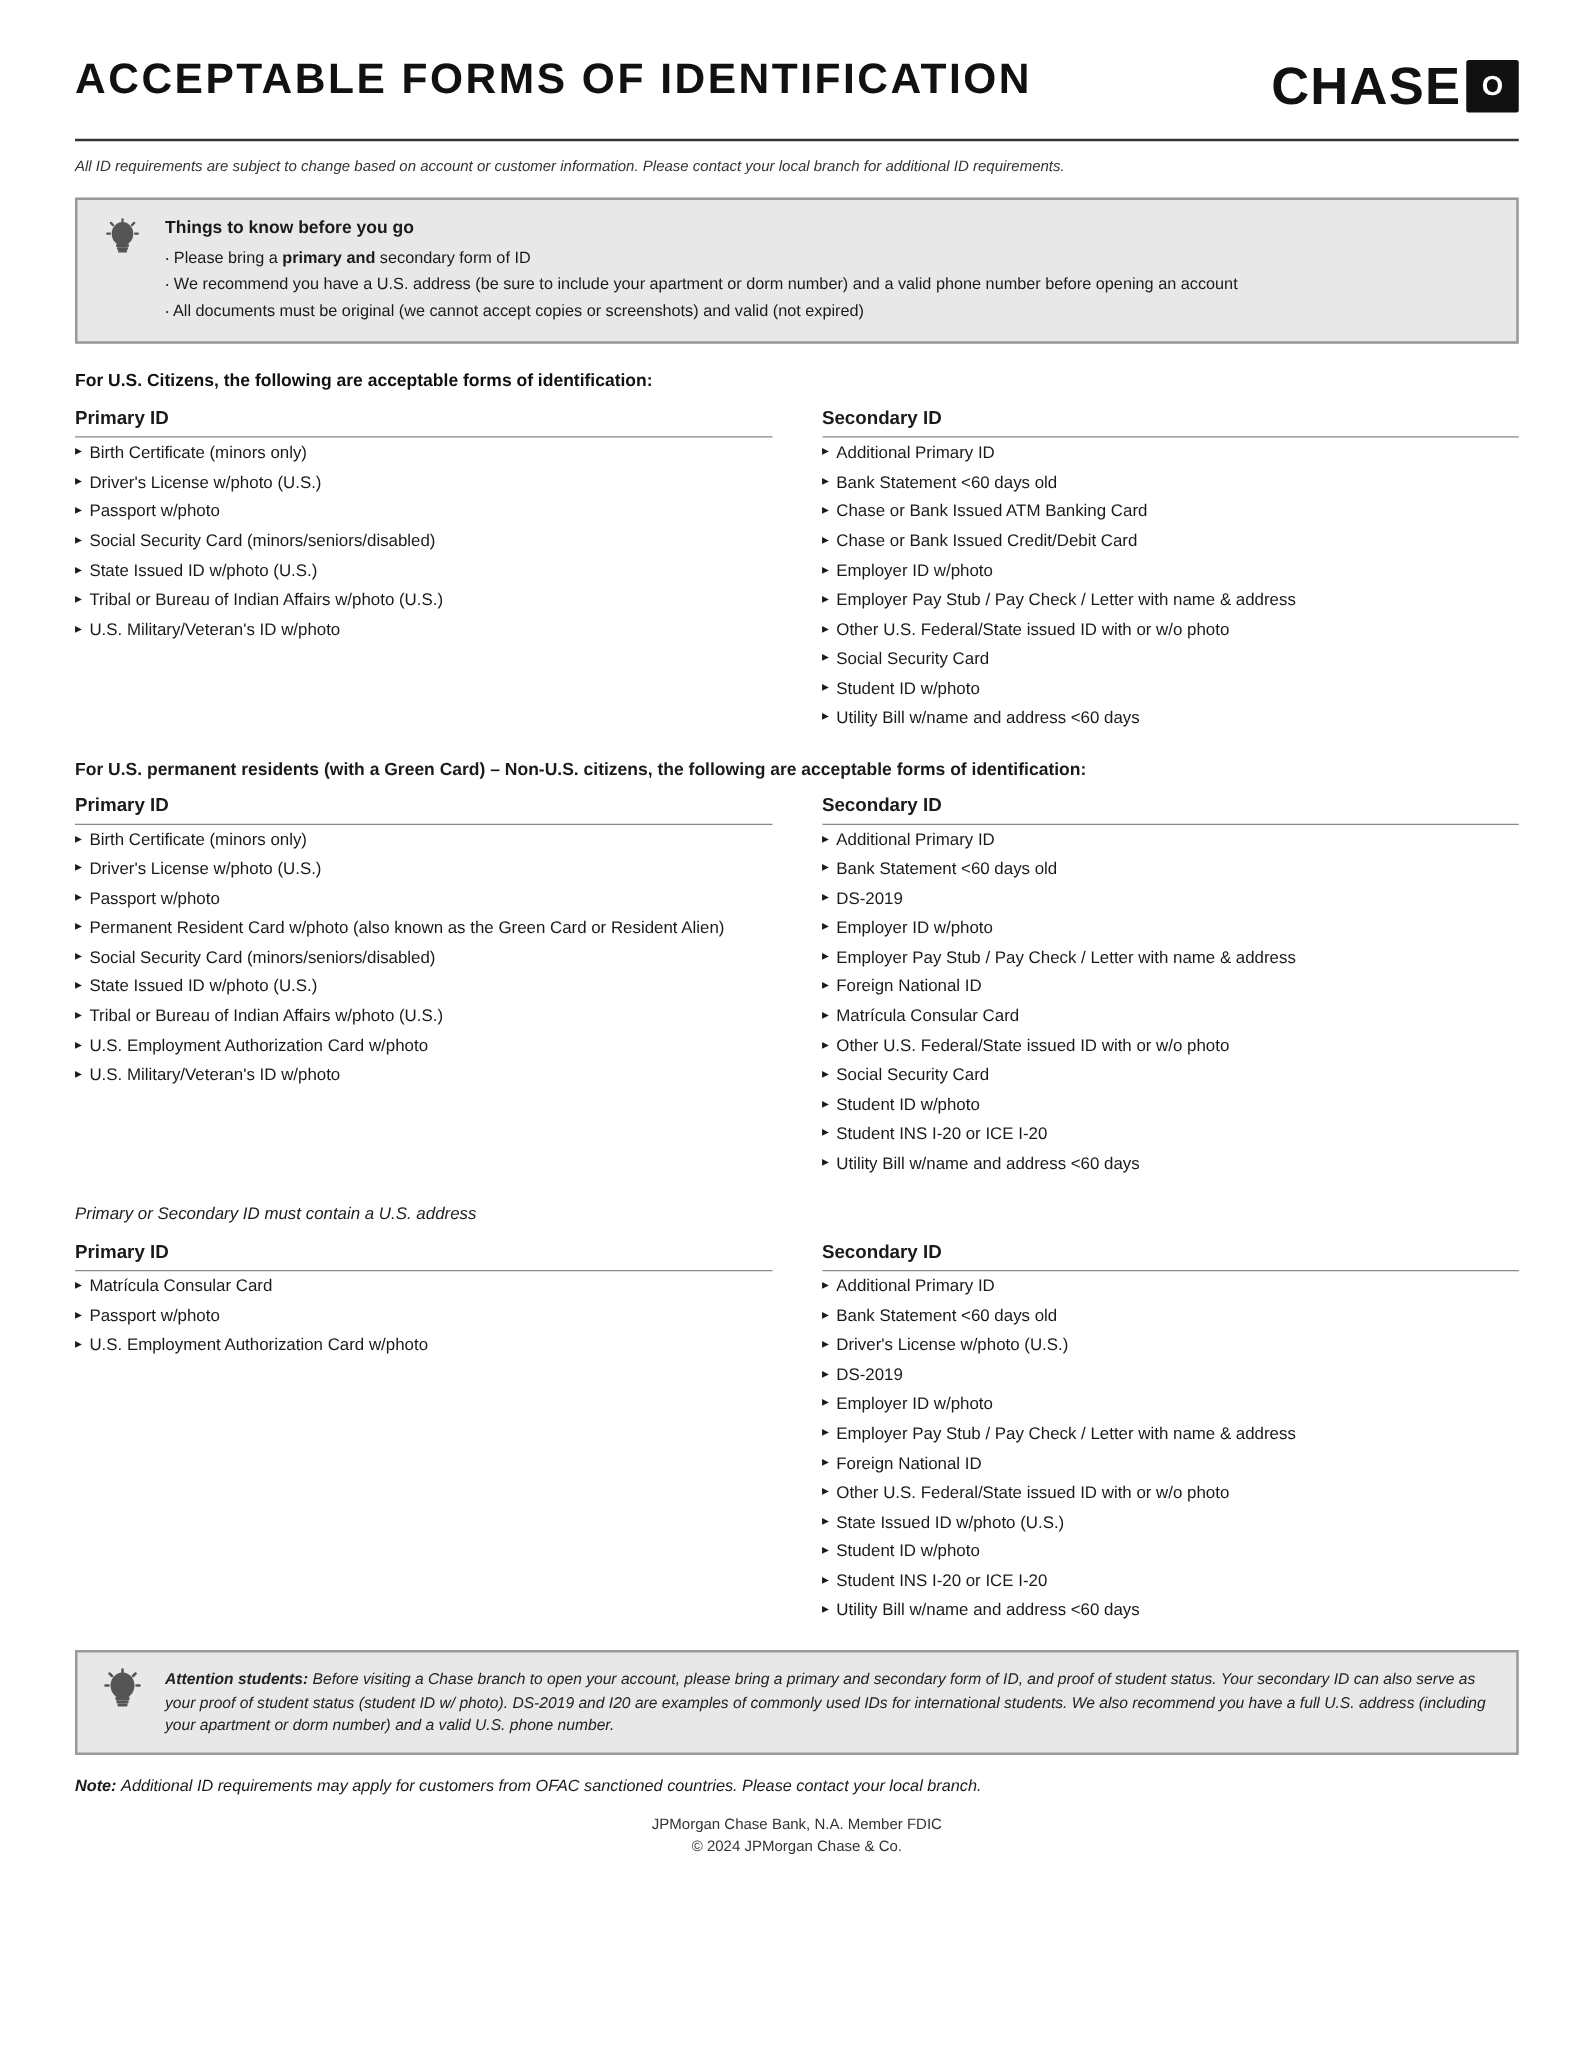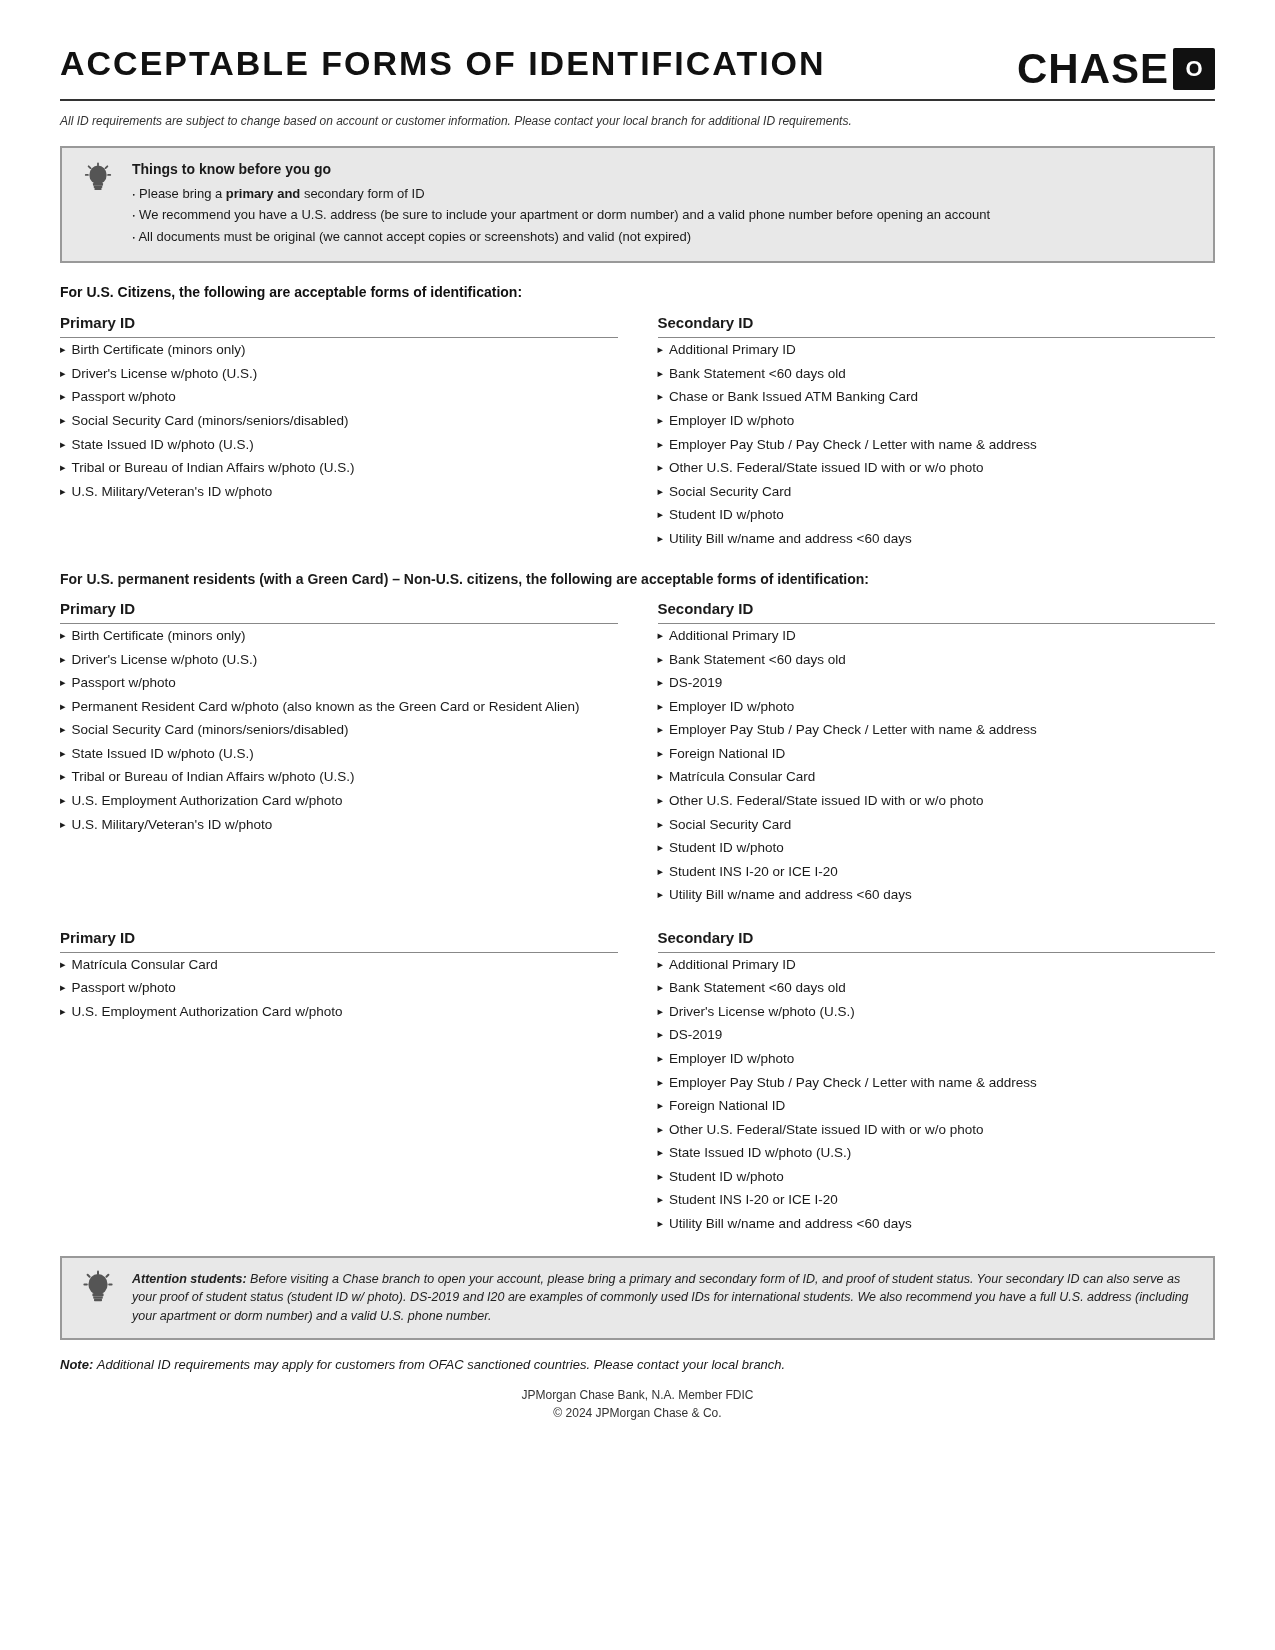--- a/index.html
+++ b/index.html
@@ -12,20 +12,21 @@
       padding: 40px 60px;
       font-size: 14px;
       line-height: 1.4;
     }
 
     .header {
       display: flex;
       justify-content: space-between;
       align-items: flex-start;
       border-bottom: 2px solid #333;
+      padding-bottom: 12px;
       margin-bottom: 12px;
     }
 
     .header-title {
       font-size: 34px;
       font-weight: bold;
       letter-spacing: 2px;
       color: #111;
     }
 
@@ -291,20 +292,23 @@
         <li>
             <span>Additional Primary ID</span>
           </li>
         <li>
             <span>Bank Statement &lt;60 days old</span>
           </li>
         <li>
             <span>Chase or Bank Issued ATM Banking Card</span>
           </li>
         <li>
+            <span>Chase or Bank Issued Credit/Debit Card</span>
+          </li>
+        <li>
             <span>Employer ID w/photo</span>
           </li>
         <li>
             <span>Employer Pay Stub / Pay Check / Letter with name &amp; address</span>
           </li>
         <li>
             <span>Other U.S. Federal/State issued ID with or w/o photo</span>
           </li>
         <li>
             <span>Social Security Card</span>
@@ -393,20 +397,21 @@
           </li>
         <li>
             <span>Utility Bill w/name and address &lt;60 days</span>
           </li>
       </ul>
     </div>
   </div>
 </div>
 
 <div class="section-block">
+  <p class="section-subtitle">Primary or Secondary ID must contain a U.S. address</p>
   <div class="two-col">
     <div>
       <div class="col-header">Primary ID</div>
       <ul class="id-list">
         <li>
             <span>Matrícula Consular Card</span>
           </li>
         <li>
             <span>Passport w/photo</span>
           </li>

